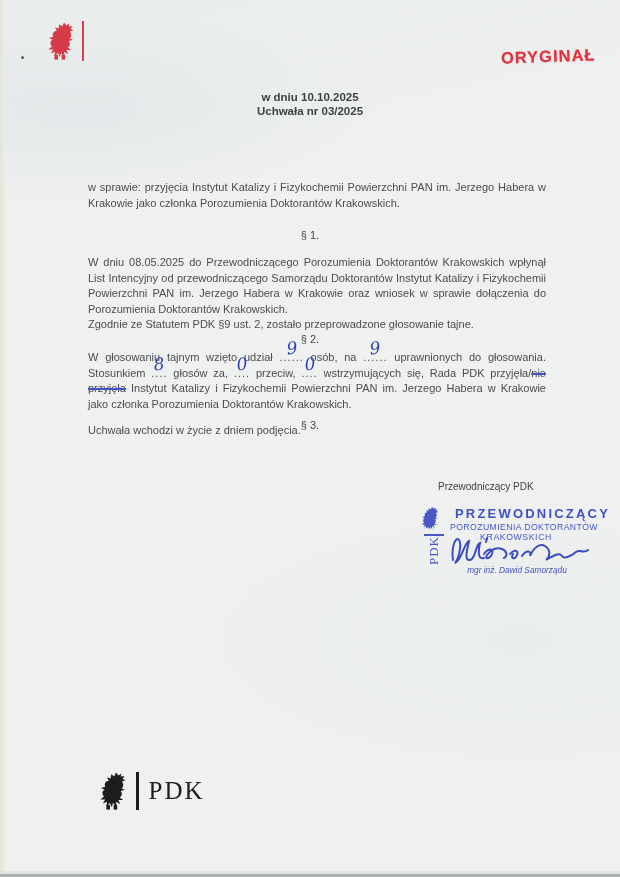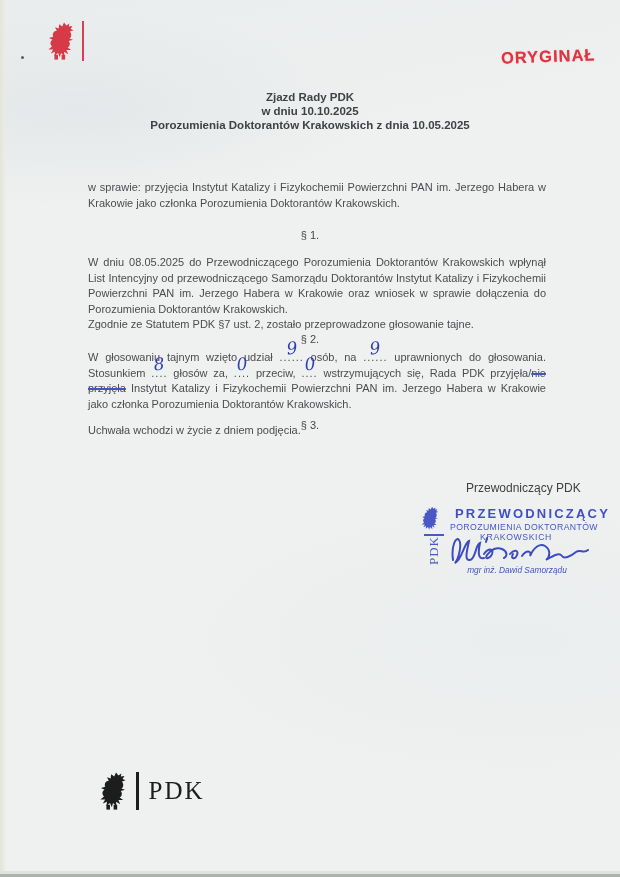--- a/index.html
+++ b/index.html
@@ -40,21 +40,21 @@
 
   
   .gap{position:relative;display:inline-block;}
   .dots{letter-spacing:1px;}
   .hw{position:absolute;left:50%;top:-10px;transform:translateX(-50%) rotate(-6deg);
     color:#2e3eb4;font-family:"DejaVu Serif",serif;font-style:italic;
     font-size:17px;line-height:17px;pointer-events:none;}
   .struck{text-decoration:line-through;text-decoration-color:#4353c4;text-decoration-thickness:2px;}
 
   
-  .sig-role{position:absolute;left:466px;top:481px;font-size:12px;color:#3d3f41;}
+  .sig-role{position:absolute;left:438px;top:481px;font-size:10px;color:#3d3f41;}
   .stamp-dragon{position:absolute;left:419px;top:506px;width:22px;height:26px;}
   .stamp-vert{position:absolute;left:424px;top:534px;width:20px;height:50px;border-top:2px solid #4a58c6;}
   .stamp-vert span{display:block;writing-mode:vertical-rl;transform:rotate(180deg);
     font-family:"Liberation Serif",serif;font-size:13px;letter-spacing:1px;color:#4a58c6;margin-left:2px;}
   .stamp-title{position:absolute;left:455px;top:506px;width:130px;
     font-size:13px;font-weight:bold;letter-spacing:2.2px;color:#4050c4;white-space:nowrap;}
   .stamp-l2{position:absolute;left:450px;top:522px;width:132px;text-align:right;
     font-size:8.7px;letter-spacing:.4px;color:#4656c5;white-space:nowrap;}
   .stamp-l3{position:absolute;left:450px;top:532px;width:132px;text-align:center;
     font-size:8.7px;letter-spacing:.6px;color:#4656c5;}
@@ -84,31 +84,30 @@
         L22 5 L27 9 Z"></path>
       <rect fill="#d63a47" x="14" y="56" width="6" height="8"></rect>
       <rect fill="#d63a47" x="26" y="56" width="6" height="8"></rect>
     </svg>
     <div class="red-divider"></div>
   </div>
 
   <div class="orig-stamp">ORYGINAŁ</div>
 
   <div class="title-block">
-    <div>Zjazd Rady PDK</div>
     <div>w dniu 10.10.2025</div>
-    <div>Porozumienia Doktorantów Krakowskich z dnia 10.05.2025</div>
+    <div>Uchwała nr 03/2025</div>
   </div>
 
   <div class="para justify" style="top:180px;">w sprawie: przyjęcia Instytut Katalizy i Fizykochemii Powierzchni PAN im. Jerzego Habera w Krakowie jako członka Porozumienia Doktorantów Krakowskich.</div>
 
   <div class="sec-head" style="top:229px;">§ 1.</div>
   <div class="para" style="top:255px;">
     <div class="justify">W dniu 08.05.2025 do Przewodniczącego Porozumienia Doktorantów Krakowskich wpłynął List Intencyjny od przewodniczącego Samorządu Doktorantów Instytut Katalizy i Fizykochemii Powierzchni PAN im. Jerzego Habera w Krakowie oraz wniosek w sprawie dołączenia do Porozumienia Doktorantów Krakowskich.</div>
-    <div>Zgodnie ze Statutem PDK §7 ust. 2, zostało przeprowadzone głosowanie tajne.</div>
+    <div>Zgodnie ze Statutem PDK §9 ust. 2, zostało przeprowadzone głosowanie tajne.</div>
   </div>
 
   <div class="sec-head" style="top:333px;">§ 2.</div>
   <div class="para justify" style="top:350px;"><span>W głosowaniu tajnym wzięto udział </span><span class="gap"><span class="dots">......</span><span class="hw">9</span></span><span> osób, na </span><span class="gap"><span class="dots">......</span><span class="hw">9</span></span><span> uprawnionych do głosowania. Stosunkiem </span><span class="gap"><span class="dots">....</span><span class="hw">8</span></span><span> głosów za, </span><span class="gap"><span class="dots">....</span><span class="hw">0</span></span><span> przeciw, </span><span class="gap"><span class="dots">....</span><span class="hw">0</span></span><span> wstrzymujących się, Rada PDK przyjęła/</span><span class="struck">nie przyjęła</span><span> Instytut Katalizy i Fizykochemii Powierzchni PAN im. Jerzego Habera w Krakowie jako członka Porozumienia Doktorantów Krakowskich.</span></div>
 
   <div class="sec-head" style="top:419px;">§ 3.</div>
   <div class="para" style="top:423px;">Uchwała wchodzi w życie z dniem podjęcia.</div>
 
   <div class="sig-role">Przewodniczący PDK</div>
 

